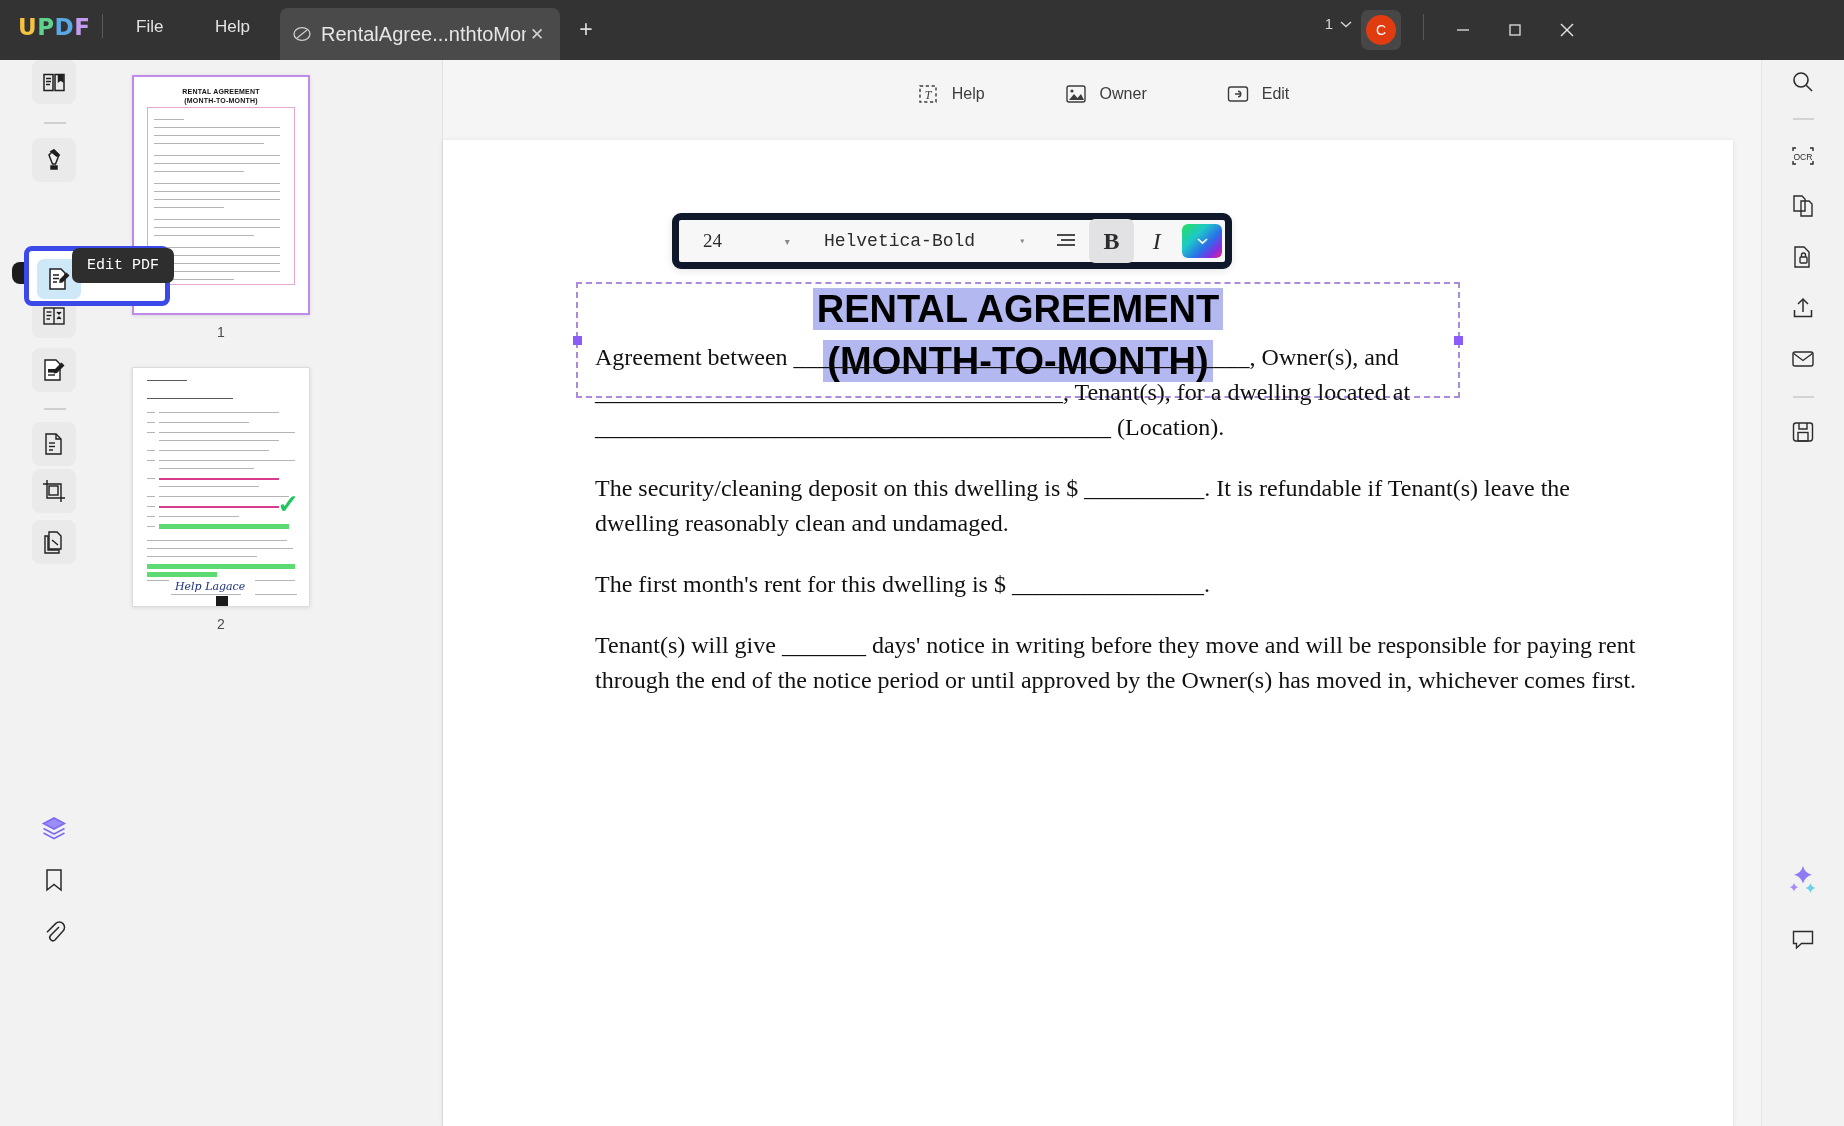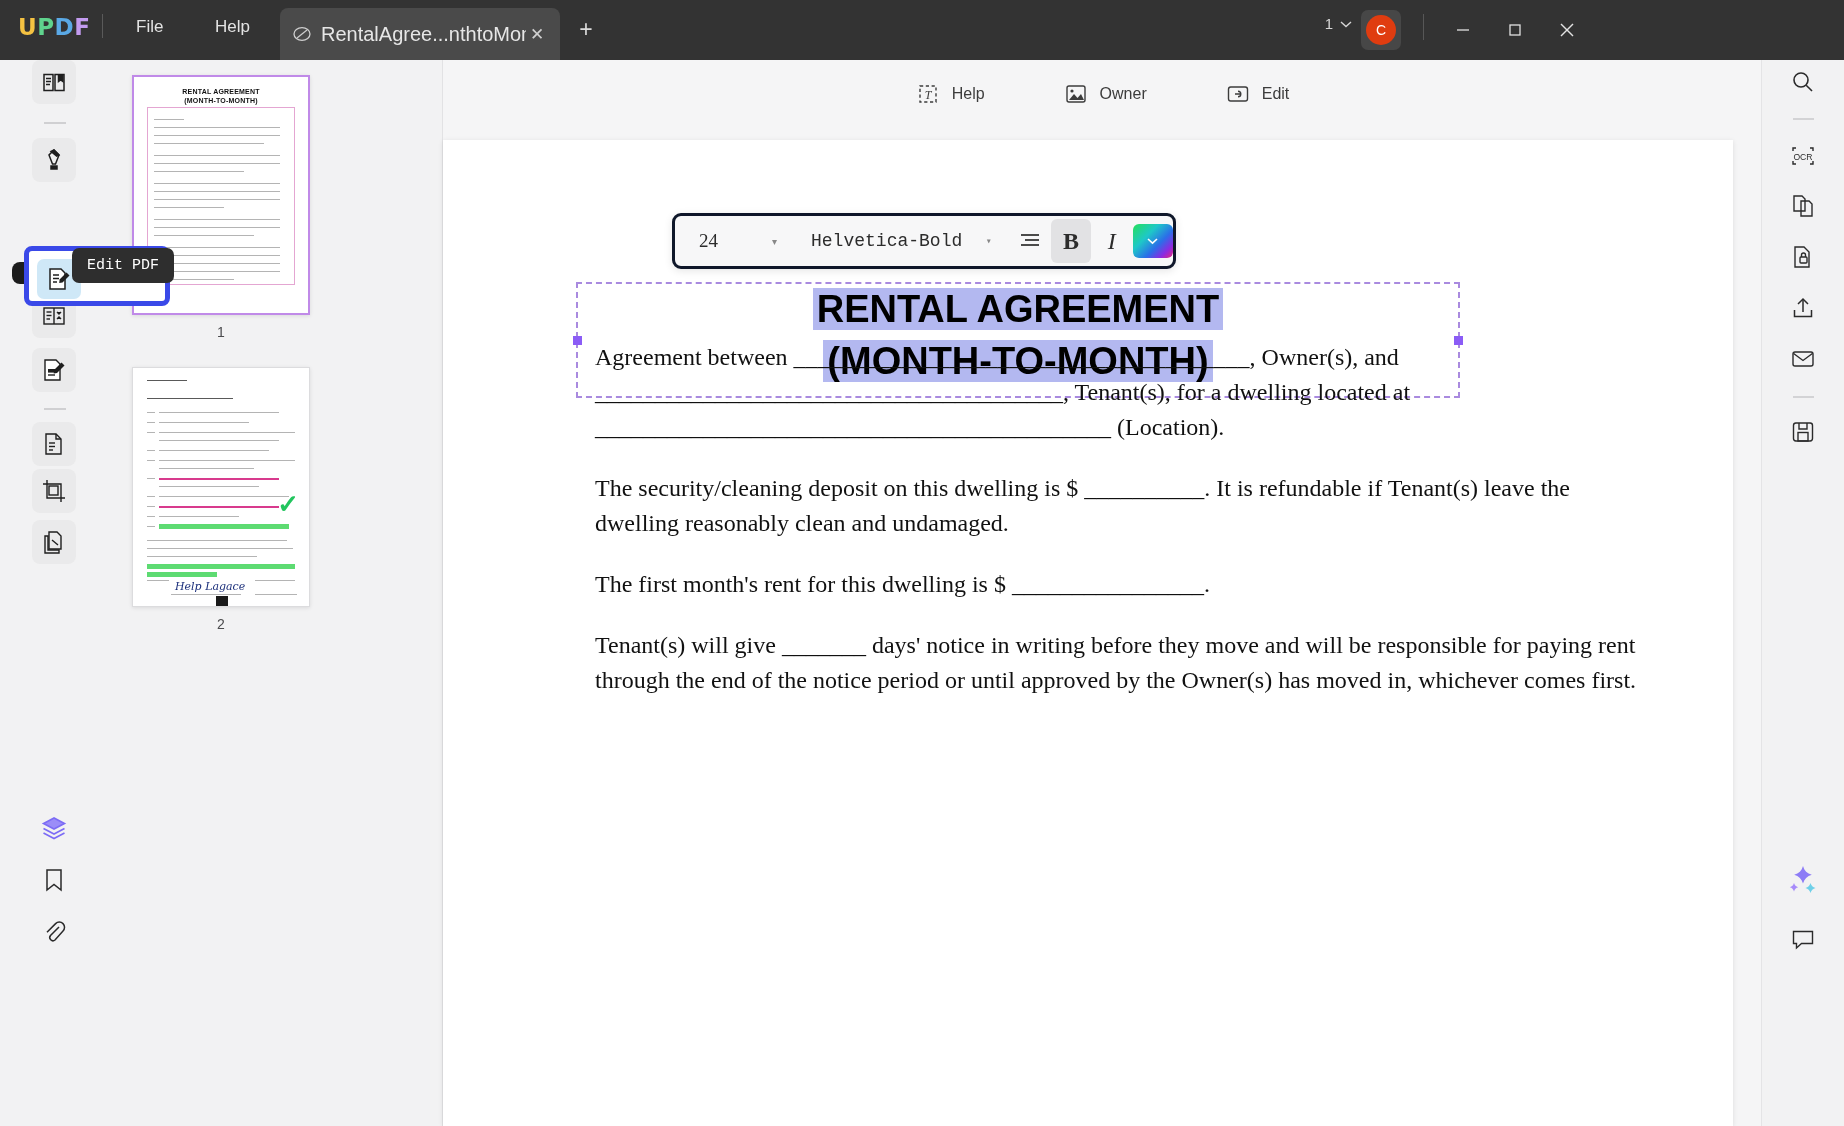--- a/index.html
+++ b/index.html
@@ -238,23 +238,23 @@
     font-weight: bold; font-size: 38px; color: #000000;
     line-height: 52px;
   }
   .doc-title span {
     background: #b3b8f0; padding: 0 4px;
   }
 
   
   .fmt-bar {
     position: absolute; left: 229px; top: 85px;
-    width: 504px; height: 56px;
+    width: 560px; height: 56px;
     background: #f7f7f8;
-    border: 3px solid #0f172a;
+    border: 7px solid #0f172a;
     border-radius: 9px;
     box-shadow: 0 2px 9px rgba(0,0,0,0.10);
     display: flex; align-items: center;
     z-index: 20;
   }
   .fmt-size {
     width: 130px; height: 100%;
     display: flex; align-items: center; justify-content: space-between;
     padding: 0 18px 0 24px;
     font-family: "Liberation Serif", serif; font-size: 19px; color: #2c2c2c;

